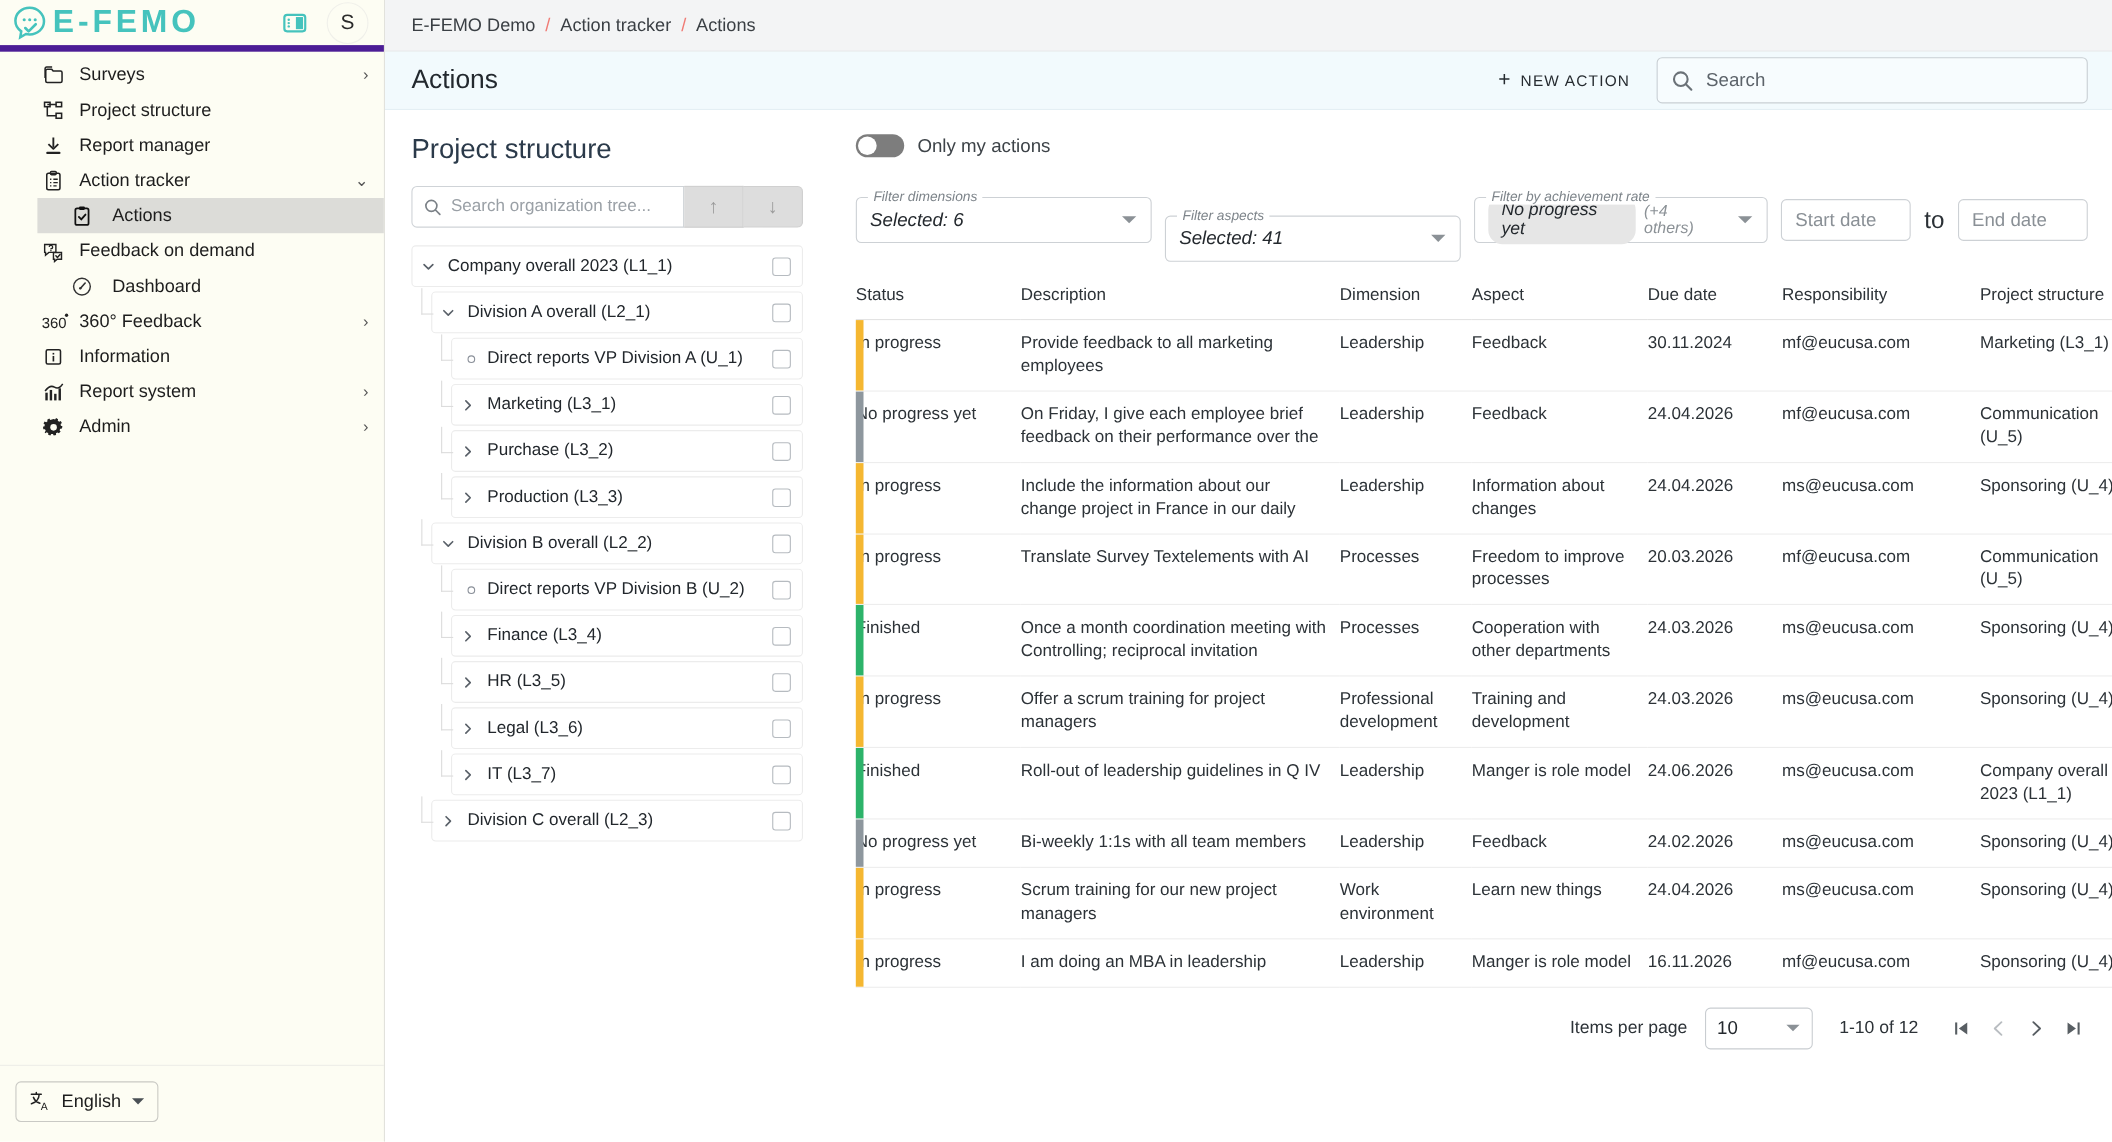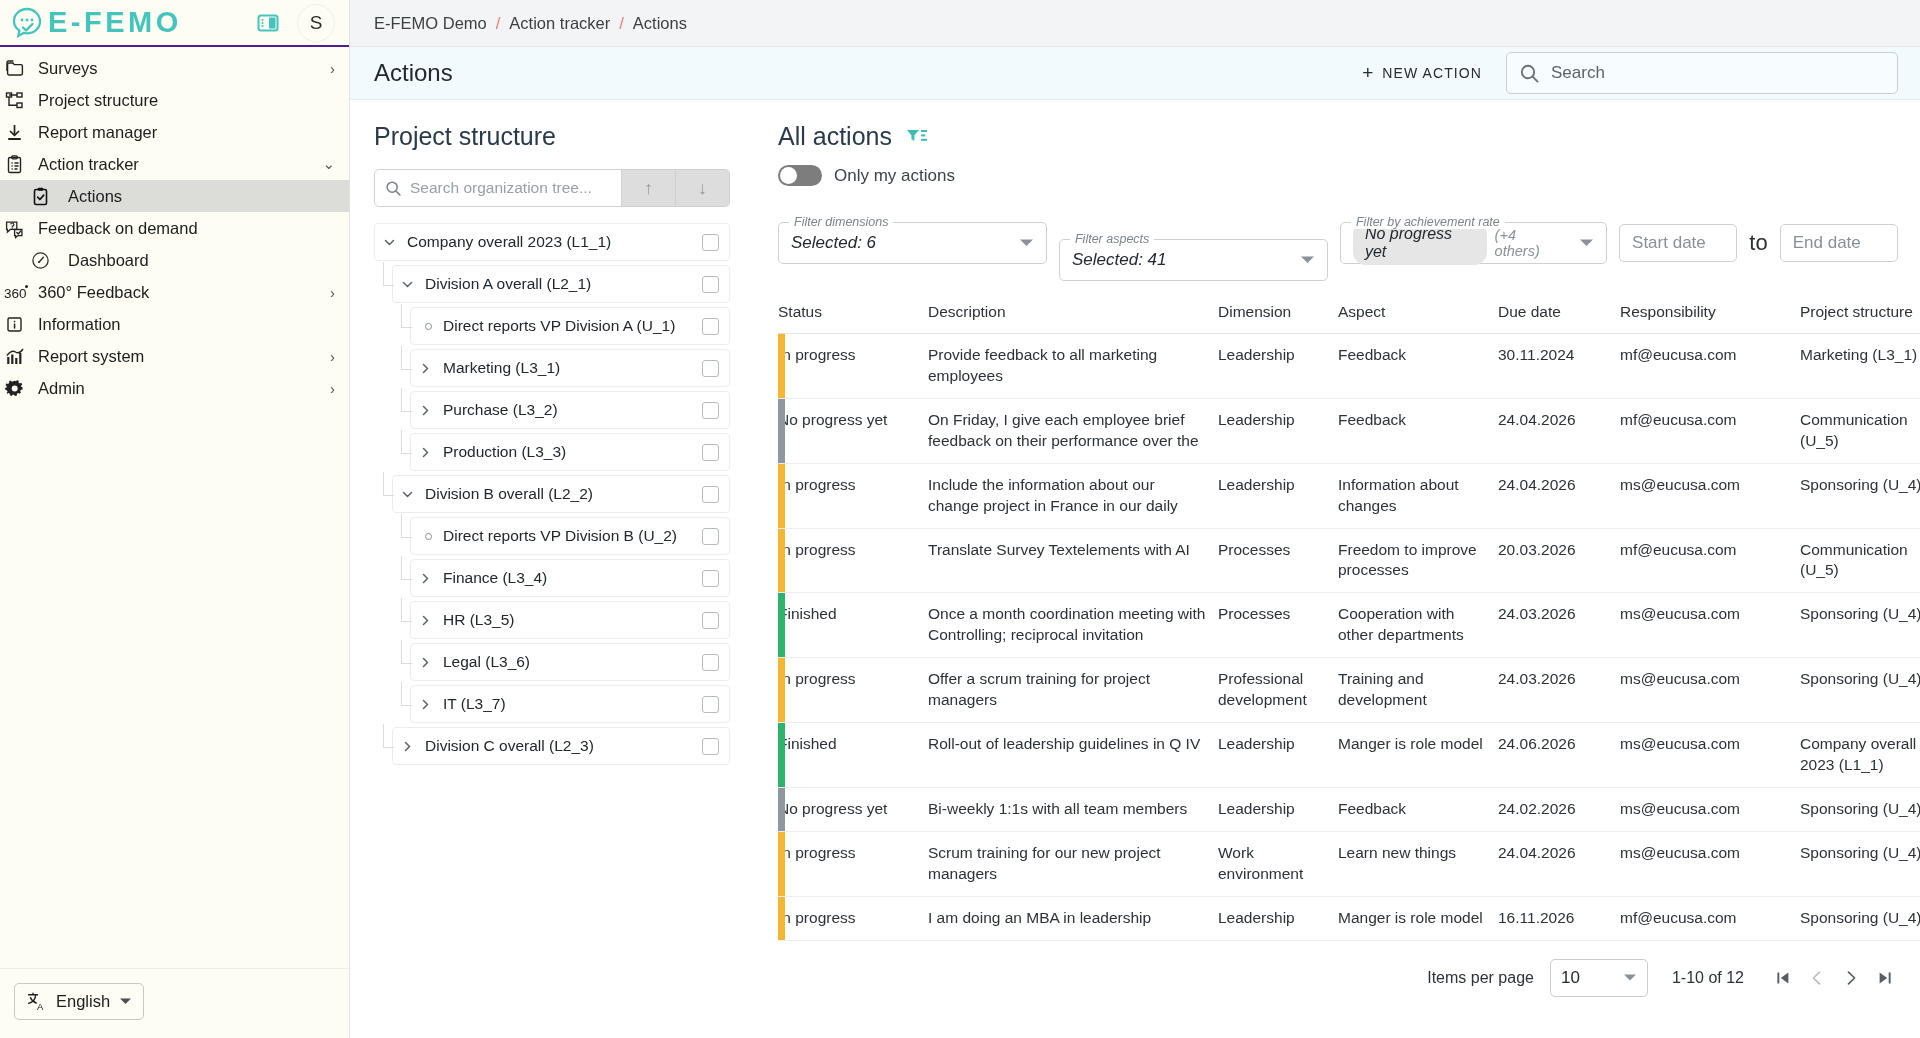--- a/index.html
+++ b/index.html
@@ -16,21 +16,21 @@
   .sidebar {
     width: 350px; height: 1038px;
     background: #fdfdf3;
     border-right: 1px solid #e2e2dc;
     display: flex; flex-direction: column;
     flex: 0 0 350px;
   }
   .brand-row {
     height: 47px; display: flex; align-items: center;
     padding: 0 0 0 10px; gap: 6px;
-    border-bottom: 2px solid #4c1d95;
+    border-bottom: 6px solid #4c1d95;
     background: #fdfdf3;
   }
   .brand-logo { display: flex; align-items: center; gap: 4px; }
   .brand-text {
     color: #45c3bd; font-size: 29px; font-weight: bold;
     letter-spacing: 3.5px; line-height: 1;
   }
   .panel-toggle { margin-left: auto; margin-right: 12px; display:flex; align-items:center; cursor: pointer;}
   .avatar-circle {
     width: 38px; height: 38px; border-radius: 50%;
@@ -38,20 +38,21 @@
     display: flex; align-items: center; justify-content: center;
     font-size: 19px; color: #2b2b2b; margin-right: 14px;
     flex: 0 0 38px;
   }
   .nav-list { padding-top: 5px; flex: 1 1 auto; overflow: hidden; }
   .nav-item {
     display: flex; align-items: center;
     height: 32px; padding: 0 14px 0 4px;
     font-size: 16.5px; color: #1d1d1d; cursor: pointer;
     position: relative;
+    margin-left: 34px;
   }
   .nav-item .nav-ico {
     width: 30px; flex: 0 0 30px; display: flex;
     align-items: center; justify-content: flex-start; color: #222;
   }
   .nav-item .nav-lbl { flex: 1 1 auto; padding-left: 4px; }
   .nav-item .nav-chev { color: #555; font-size: 15px; }
   .nav-item.sub { padding-left: 30px; font-size: 16.5px; }
   .nav-item.sub .nav-lbl { padding-left: 8px; }
   .nav-item.active { background: #dcdcd8; }
@@ -600,31 +601,20 @@
           </span>
           <span class="tlabel">Division C overall (L2_3)</span>
           <span class="tcheck"></span>
         </div>
 
       </div>
     </section>
 
     <section class="act-col">
 
-      <div class="act-head">
-        <span class="act-title">All actions</span>
-        <span>
-          <svg width="22" height="20" viewBox="0 0 22 20">
-            <path d="M1 3h12l-4.6 5.2V14L5.4 12V8.2z" fill="#39bdb5"></path>
-            <rect x="15" y="3" width="6" height="2" fill="#39bdb5"></rect>
-            <rect x="15" y="7.4" width="4.3" height="2" fill="#39bdb5"></rect>
-            <rect x="15" y="11.8" width="6" height="2" fill="#39bdb5"></rect>
-          </svg>
-        </span>
-      </div>
 
       <div class="toggle-row">
         <span class="toggle"></span>
         <span class="toggle-lbl">Only my actions</span>
       </div>
 
       <div class="filter-row">
 
         <div class="fld dim">
           <span class="legend">Filter dimensions</span>

